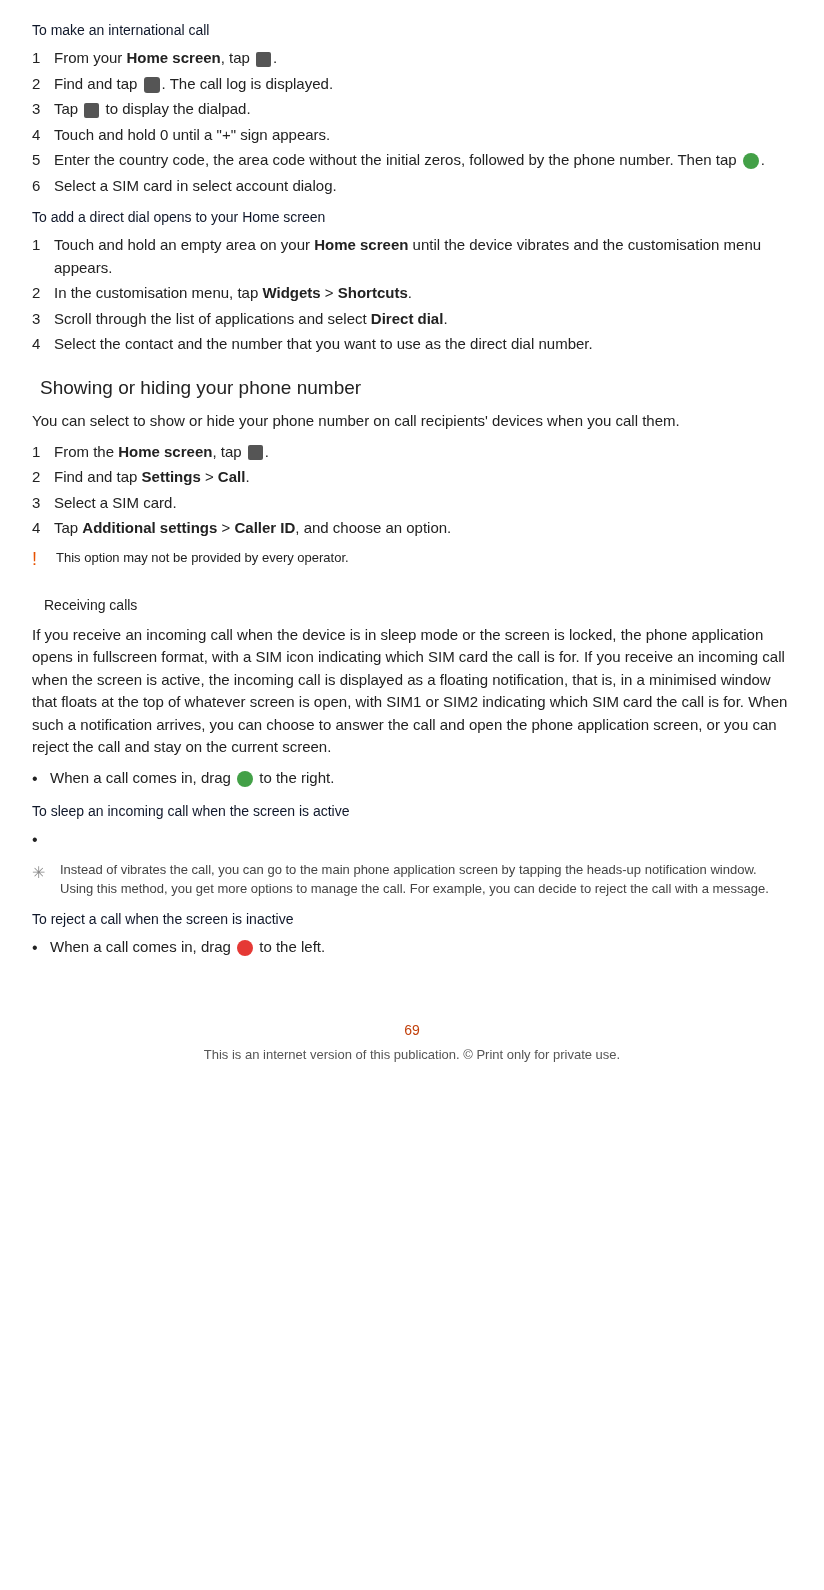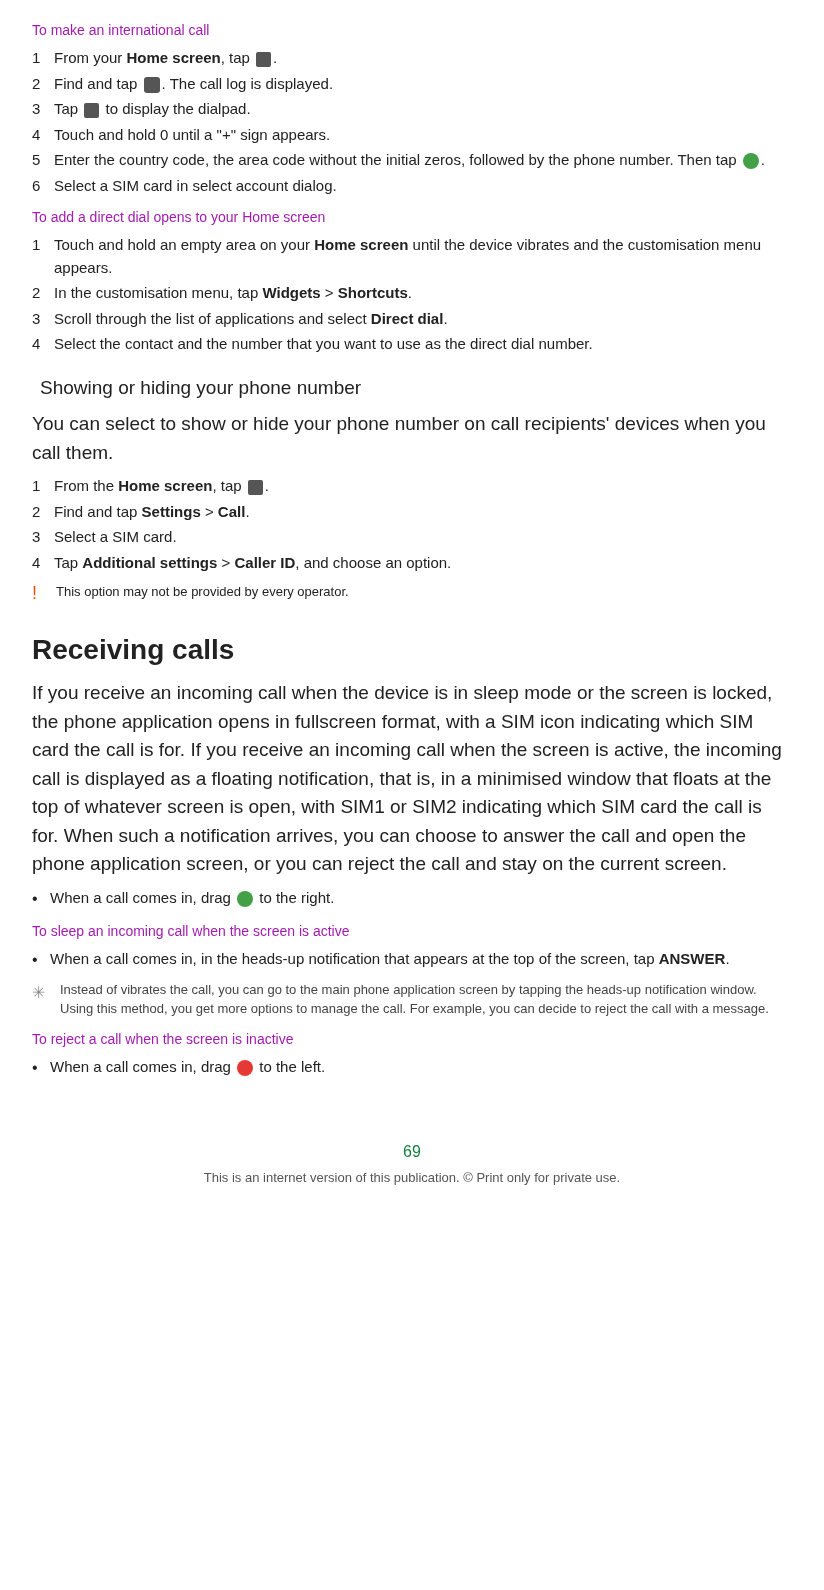--- a/index.html
+++ b/index.html
@@ -7,32 +7,32 @@
       font-family: Arial, sans-serif;
       font-size: 15px;
       color: #222;
       background: #fff;
       width: 824px;
       min-height: 1590px;
       padding: 10px 32px 40px 32px;
       line-height: 1.5;
     }
     .teal { color: #00897B; }
-    .section-link { color: #a21caf; font-size: 14px; margin: 10px 0 6px 0; }
+    .section-link { color: #0f172a; font-size: 14px; margin: 10px 0 6px 0; }
     .bold-heading {
-      font-size: 28px;
-      font-weight: bold;
-      margin: 22px 0 8px 0;
+      font-size: 14px;
+      font-weight: normal;
+      margin: 22px 0 8px 12px;
     }
     .section-heading {
       font-size: 19px;
       font-weight: normal;
       margin: 18px 0 8px 8px;
     }
-    .body-para { margin-bottom: 8px; font-size: 19px; }
+    .body-para { margin-bottom: 8px; font-size: 15px; }
     ol.steps {
       list-style: none;
       padding: 0;
       margin: 0 0 8px 0;
     }
     ol.steps li {
       display: flex;
       margin-bottom: 3px;
       font-size: 15px;
     }
@@ -116,22 +116,22 @@
       vertical-align: middle;
       margin: 0 2px;
     }
     .page-footer {
       text-align: center;
       margin-top: 60px;
       font-size: 13px;
       color: #555;
     }
     .page-number {
-      font-size: 16px;
-      color: #15803d;
+      font-size: 14px;
+      color: #c2410c;
       margin-bottom: 4px;
     }
     b, strong { font-weight: bold; }
     .divider { margin: 10px 0; }
   </style>
 </head>
 <body>
 
 <div>
   <div class="section-link teal">To make an international call</div>
@@ -226,21 +226,20 @@
     <li>
       <span class="bullet">•</span>
       <span>When a call comes in, drag <span class="green-circle"></span> to the right.</span>
     </li>
   </ul>
 
   <div class="section-link teal">To sleep an incoming call when the screen is active</div>
   <ul class="bullet-list">
     <li>
       <span class="bullet">•</span>
-      <span>When a call comes in, in the heads-up notification that appears at the top of the screen, tap <b>ANSWER</b>.</span>
     </li>
   </ul>
 
   <div class="tip-block">
     <span class="tip-icon">✳</span>
     <span>Instead of vibrates the call, you can go to the main phone application screen by tapping the heads-up notification window. Using this method, you get more options to manage the call. For example, you can decide to reject the call with a message.</span>
   </div>
 
   <div class="section-link teal">To reject a call when the screen is inactive</div>
   <ul class="bullet-list">

